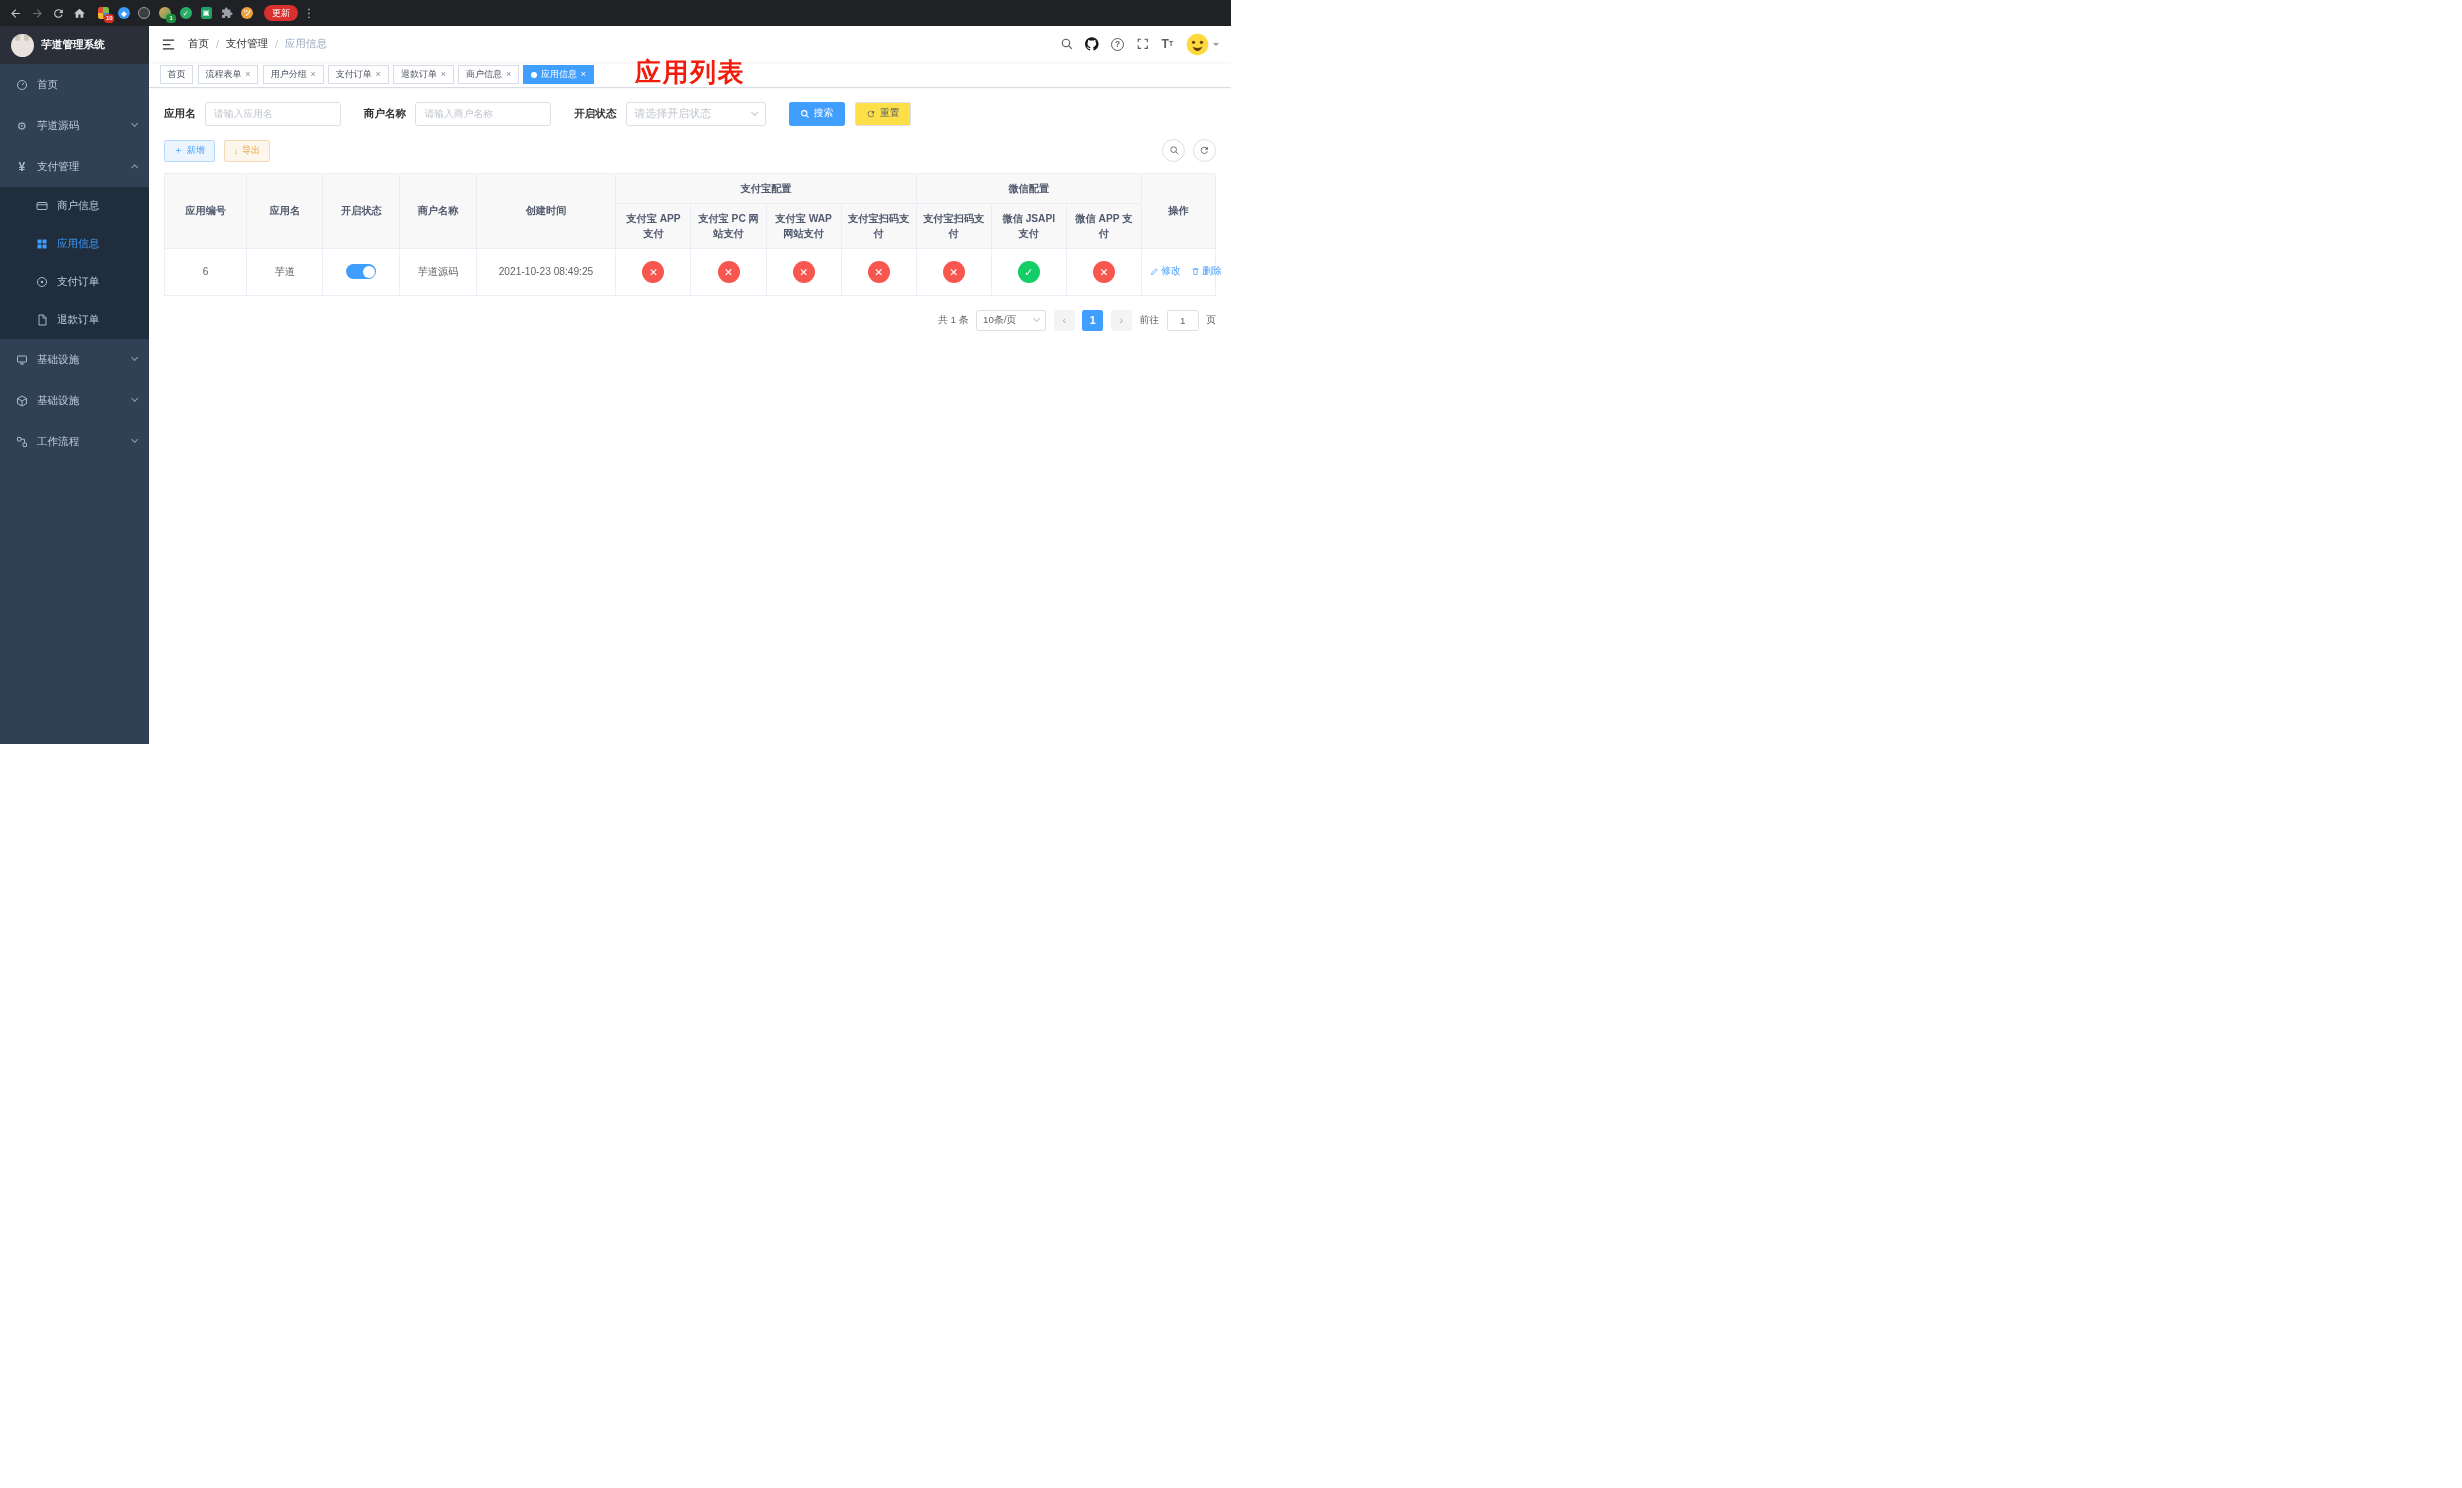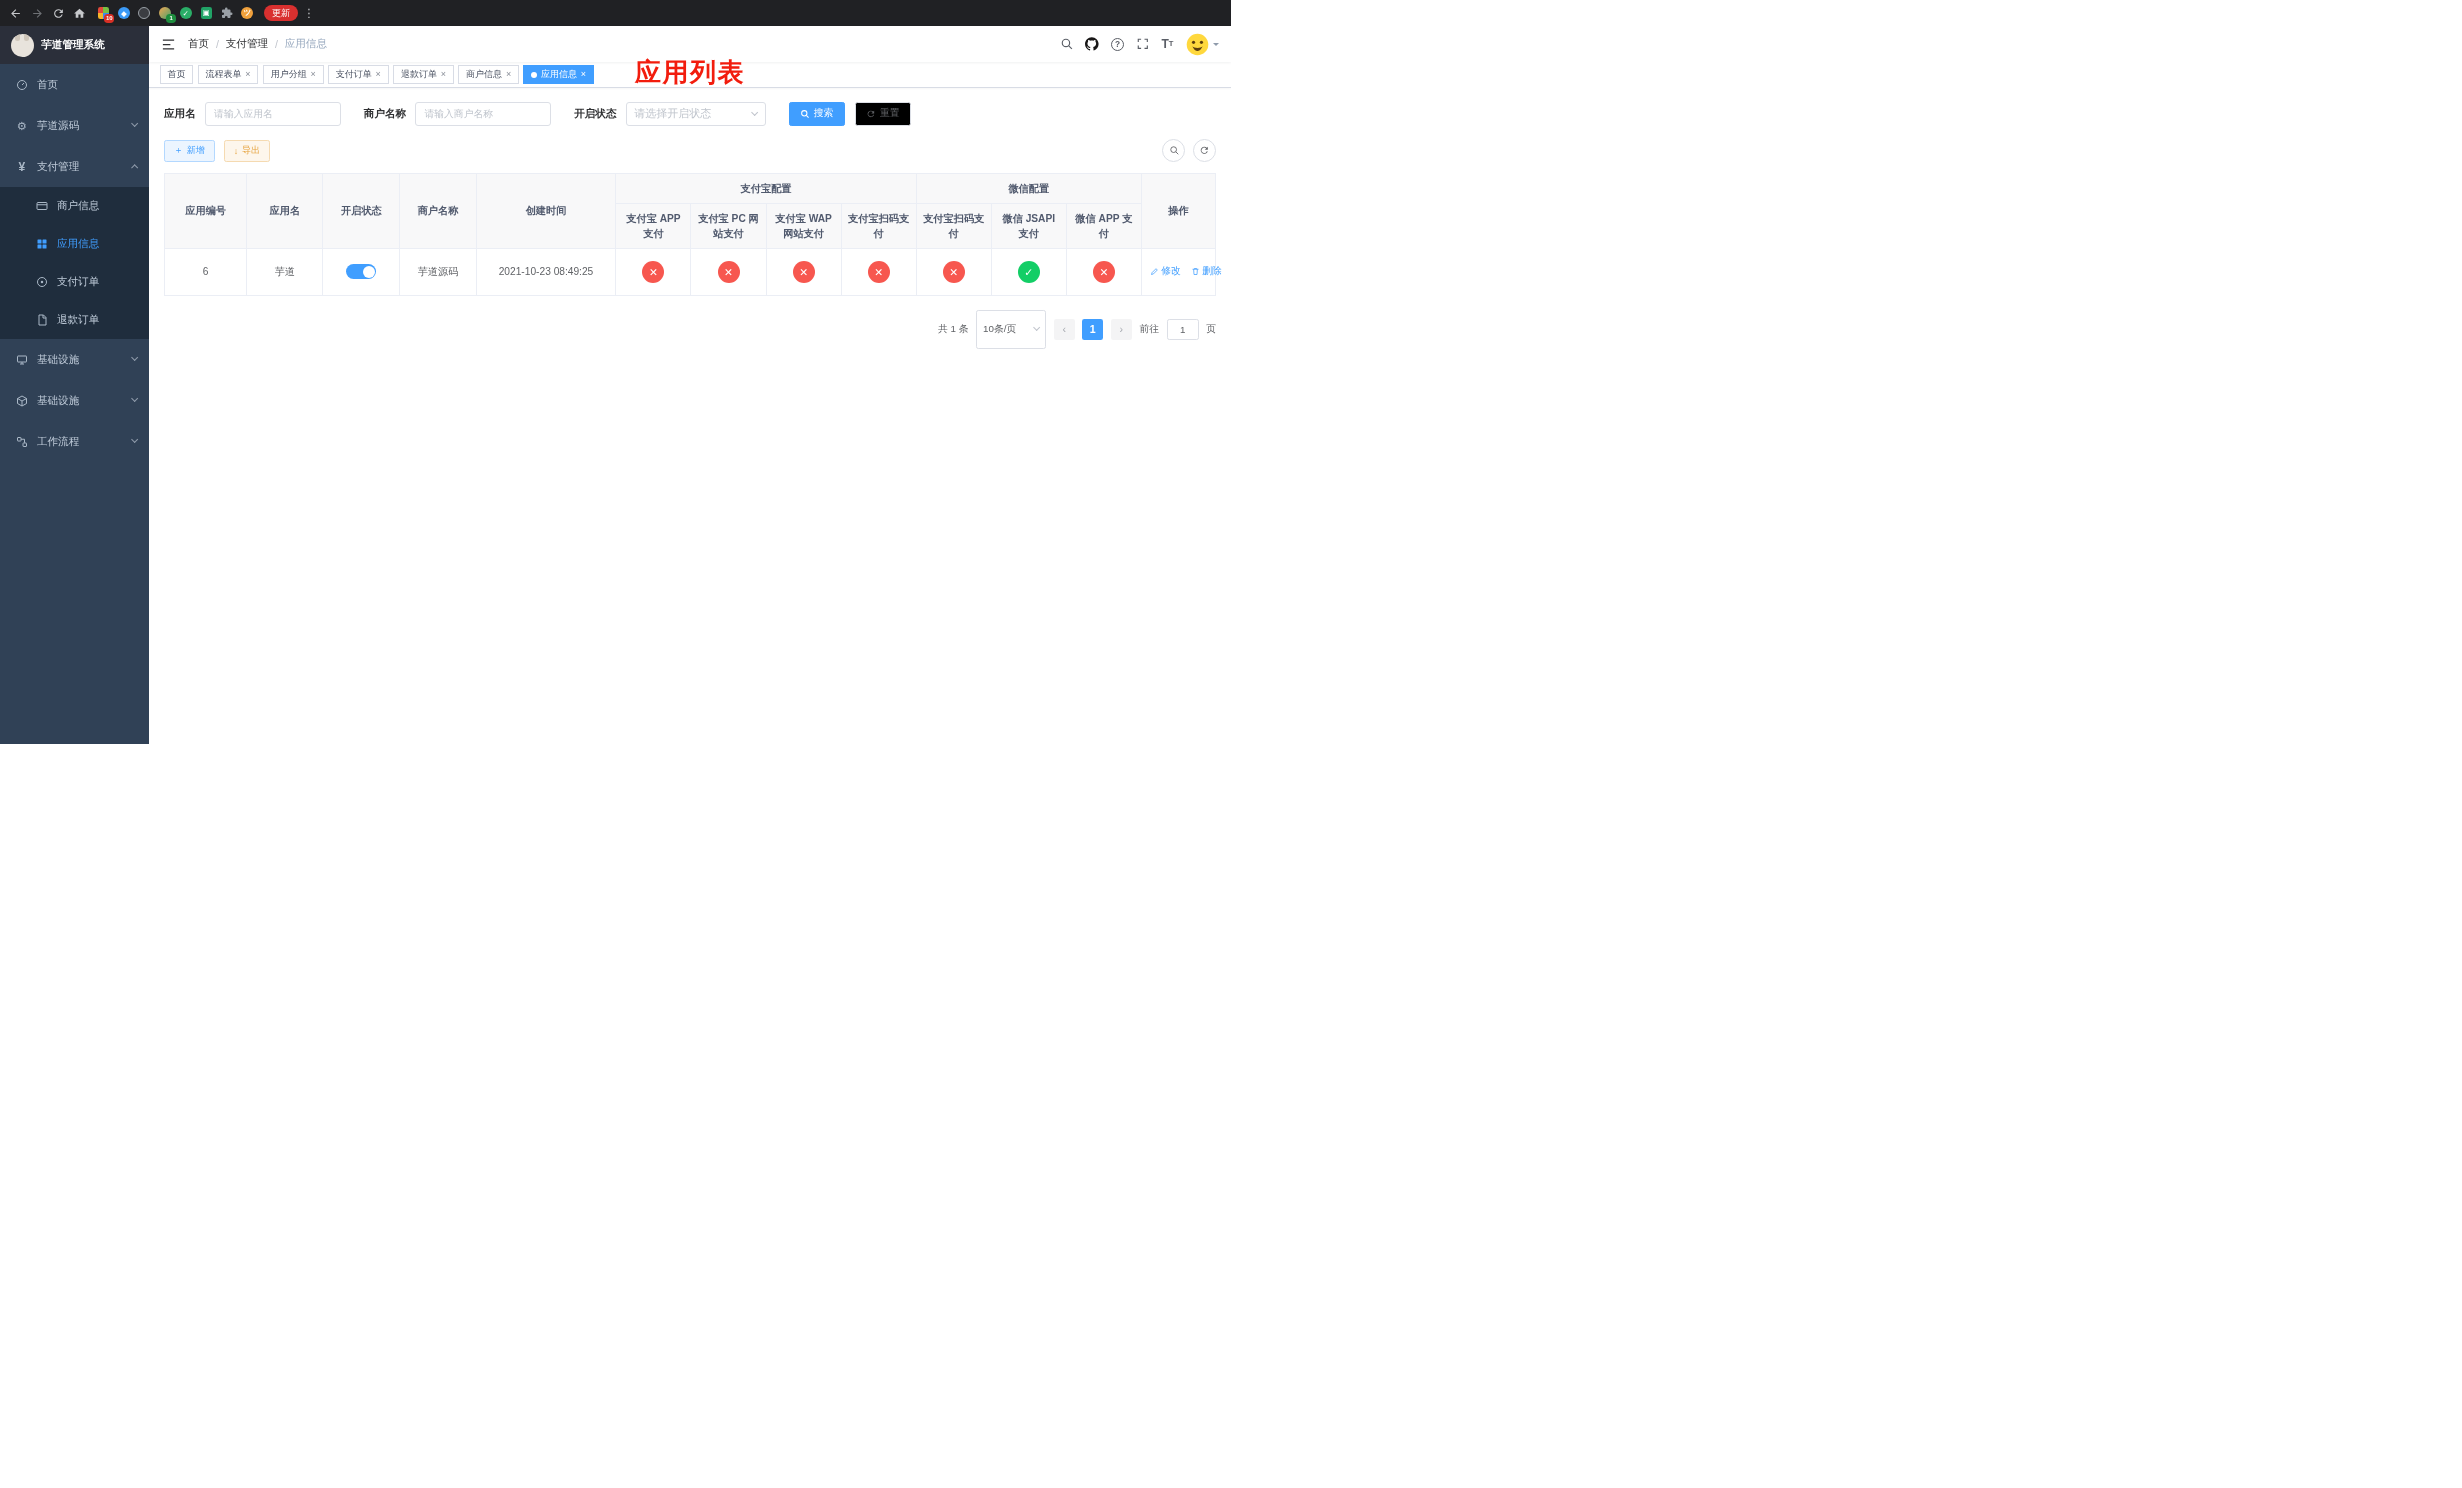--- a/index.html
+++ b/index.html
@@ -82,21 +82,21 @@
   
   .content { flex:1; padding:13.6px 15px; overflow:hidden; background:#fff; }
   .filter-row { display:flex; align-items:center; flex-wrap:nowrap; }
   .f-group { display:flex; align-items:center; margin-right:23px; }
   .f-label { font-weight:700; color:#303133; margin-right:9px; white-space:nowrap; }
   .f-input { width:136px; height:24px; border:0.8px solid #dcdfe6; border-radius:3px; padding:0 8.3px; font-size:9.8px; color:#606266; outline:none; background:#fff; font-family:inherit; }
   .f-input::placeholder { color:#bfc4cc; }
   .f-select { width:140px; height:24px; border:0.8px solid #dcdfe6; border-radius:3px; padding:0 7.6px; display:flex; align-items:center; justify-content:space-between; cursor:pointer; background:#fff; }
   .f-select .ph { color:#bfc4cc; font-size:11px; }
   .sel-chev { width:5.3px; height:5.3px; border-right:1.1px solid #c0c4cc; border-bottom:1.1px solid #c0c4cc; transform:rotate(45deg); margin-top:-2.3px; }
-  .btn { height:24px; border-radius:2.3px; border:0.8px solid #dcdfe6; background:#000000; color:#606266; font-size:9.8px; display:inline-flex; align-items:center; gap:3.8px; padding:0 10.6px; cursor:pointer; font-family:inherit; white-space:nowrap; }
+  .btn { height:24px; border-radius:2.3px; border:0.8px solid #dcdfe6; background:#fde047; color:#606266; font-size:9.8px; display:inline-flex; align-items:center; gap:3.8px; padding:0 10.6px; cursor:pointer; font-family:inherit; white-space:nowrap; }
   .btn svg { width:9.8px; height:9.8px; }
   .btn.primary { background:#409eff; border-color:#409eff; color:#fff; }
   .btn.plain-primary { background:#ecf5ff; border-color:#b3d8ff; color:#409eff; height:22px; font-size:9px; padding:0 9px; }
   .btn.plain-warning { background:#fdf6ec; border-color:#f5dab1; color:#e6a23c; height:22px; font-size:9px; padding:0 9px; }
   .toolbar-row { display:flex; align-items:center; margin-top:13.6px; }
   .toolbar-left { display:flex; gap:9px; }
   .toolbar-right { margin-left:auto; display:flex; gap:7.6px; }
   .circle-btn { width:23px; height:23px; border-radius:50%; border:0.8px solid #dcdfe6; background:#fff; display:flex; align-items:center; justify-content:center; color:#606266; cursor:pointer; }
   .circle-btn svg { width:10.6px; height:10.6px; }
 
@@ -111,21 +111,21 @@
   .status-circle.ok { background:#13ce66; }
   .switch { width:30px; height:15px; border-radius:7.6px; background:#dcdfe6; position:relative; display:inline-block; cursor:pointer; vertical-align:middle; }
   .switch.on { background:#409eff; }
   .switch::after { content:""; position:absolute; width:12px; height:12px; border-radius:50%; background:#fff; top:1.5px; left:1.5px; }
   .switch.on::after { left:16.7px; }
   .op-link { color:#409eff; font-size:9.8px; display:inline-flex; align-items:center; gap:2px; cursor:pointer; margin:0 3.8px; white-space:nowrap; }
   .op-link svg { width:9px; height:9px; }
 
   
   .pagination { display:flex; align-items:center; justify-content:flex-end; gap:7.6px; margin-top:13.6px; color:#606266; font-size:9.8px; }
-  .pg-size { width:70px; height:39px; border:0.8px solid #dcdfe6; border-radius:2.3px; display:flex; align-items:center; justify-content:space-between; padding:0 6px; cursor:pointer; }
+  .pg-size { width:70px; height:21px; border:0.8px solid #dcdfe6; border-radius:2.3px; display:flex; align-items:center; justify-content:space-between; padding:0 6px; cursor:pointer; }
   .pg-btn { width:21px; height:21px; border-radius:2.3px; background:#f4f4f5; color:#a8abb2; display:flex; align-items:center; justify-content:center; font-size:10.6px; cursor:pointer; }
   .pg-btn.page.active { background:#409eff; color:#fff; font-weight:700; }
   .pg-goto-input { width:32px; height:21px; border:0.8px solid #dcdfe6; border-radius:2.3px; text-align:center; font-size:9.8px; color:#606266; outline:none; font-family:inherit; }
 </style>
 </head>
 <body>
 
 <div class="screen">
 
   <div class="chrome">

